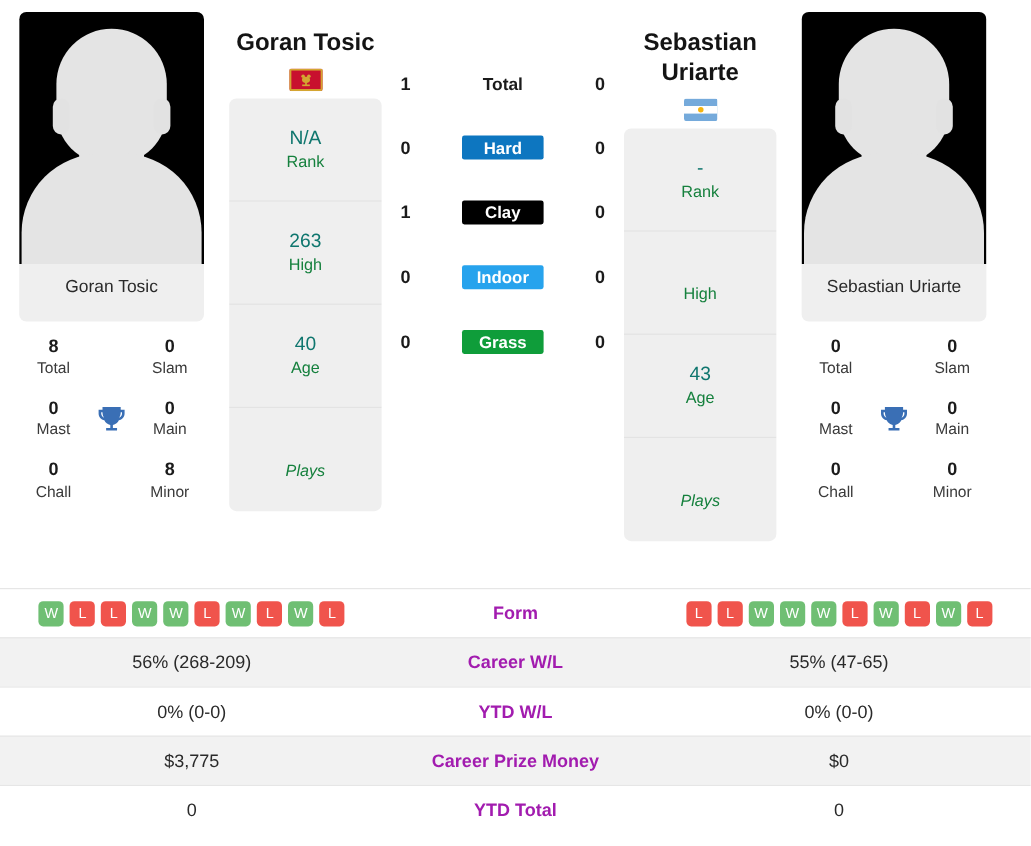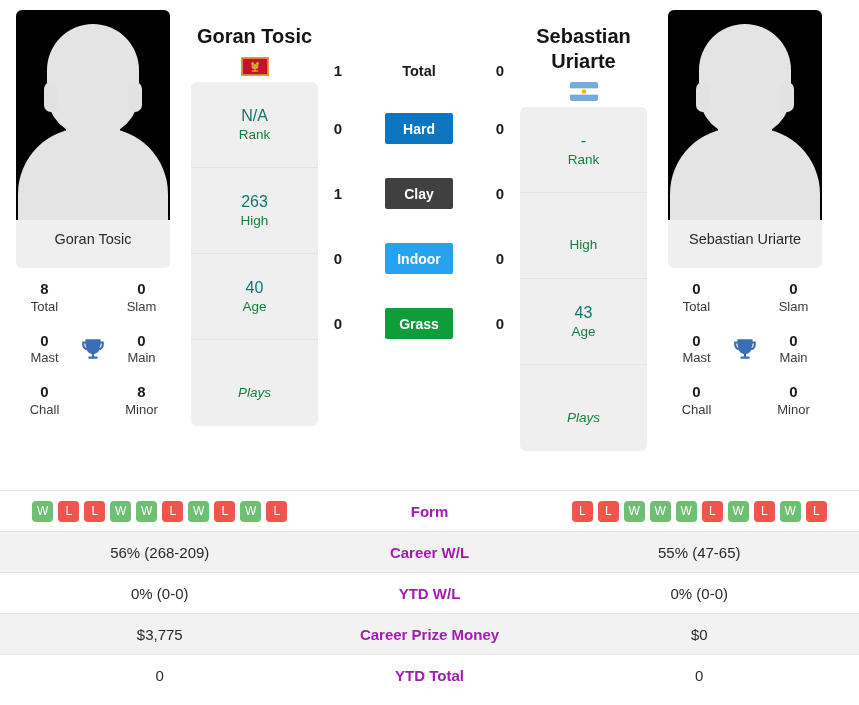--- a/index.html
+++ b/index.html
@@ -199,21 +199,21 @@
   }
   .h2h-label {
     font-size: 14.5px;
     font-weight: bold;
     color: #1b1b1b;
     text-align: center;
     width: 120px;
   }
   .surface-badge {
     width: 68px;
-    height: 31px;
+    height: 20px;
     border-radius: 2px;
     color: #ffffff;
     font-size: 14px;
     display: flex;
     align-items: center;
     justify-content: center;
     margin: 0 auto;
   }
 
   
@@ -355,21 +355,21 @@
       <div class="h2h-row">
         <div class="h2h-score">0</div>
         <div class="h2h-label">
           <div class="surface-badge" style="background: rgb(13, 118, 192);">Hard</div>
         </div>
         <div class="h2h-score">0</div>
       </div>
       <div class="h2h-row">
         <div class="h2h-score">1</div>
         <div class="h2h-label">
-          <div class="surface-badge" style="background: #404040;">Clay</div>
+          <div class="surface-badge" style="background: #000000;">Clay</div>
         </div>
         <div class="h2h-score">0</div>
       </div>
       <div class="h2h-row">
         <div class="h2h-score">0</div>
         <div class="h2h-label">
           <div class="surface-badge" style="background: rgb(39, 163, 237); text-align: center;">Indoor</div>
         </div>
         <div class="h2h-score">0</div>
       </div>

